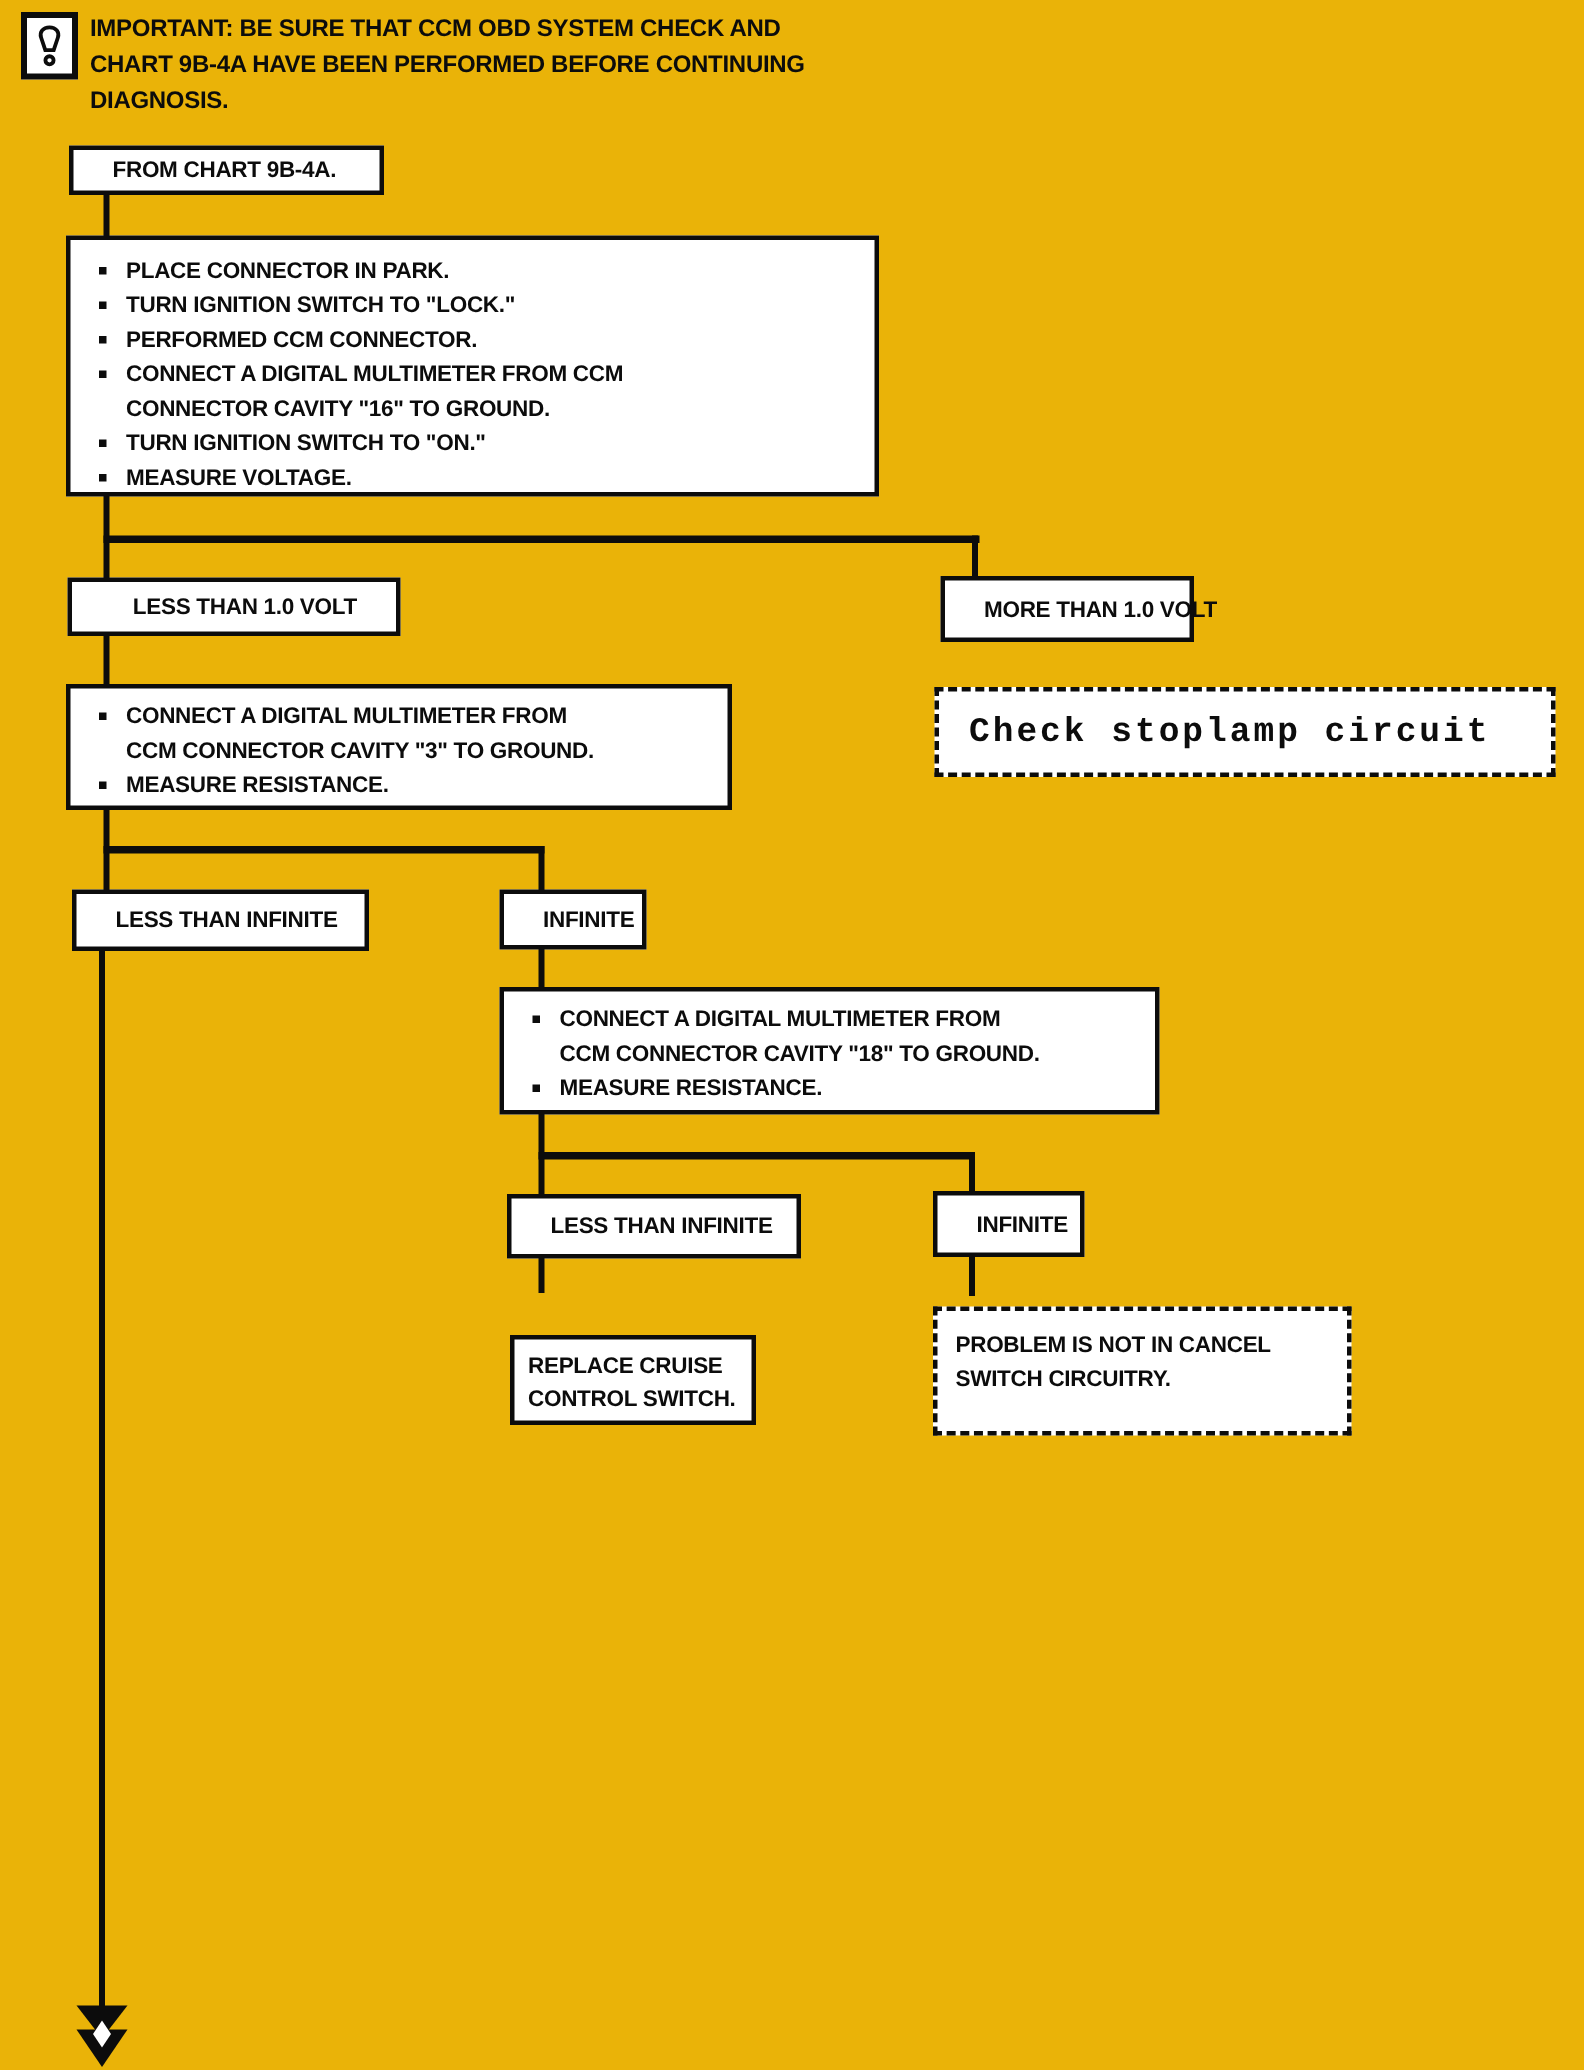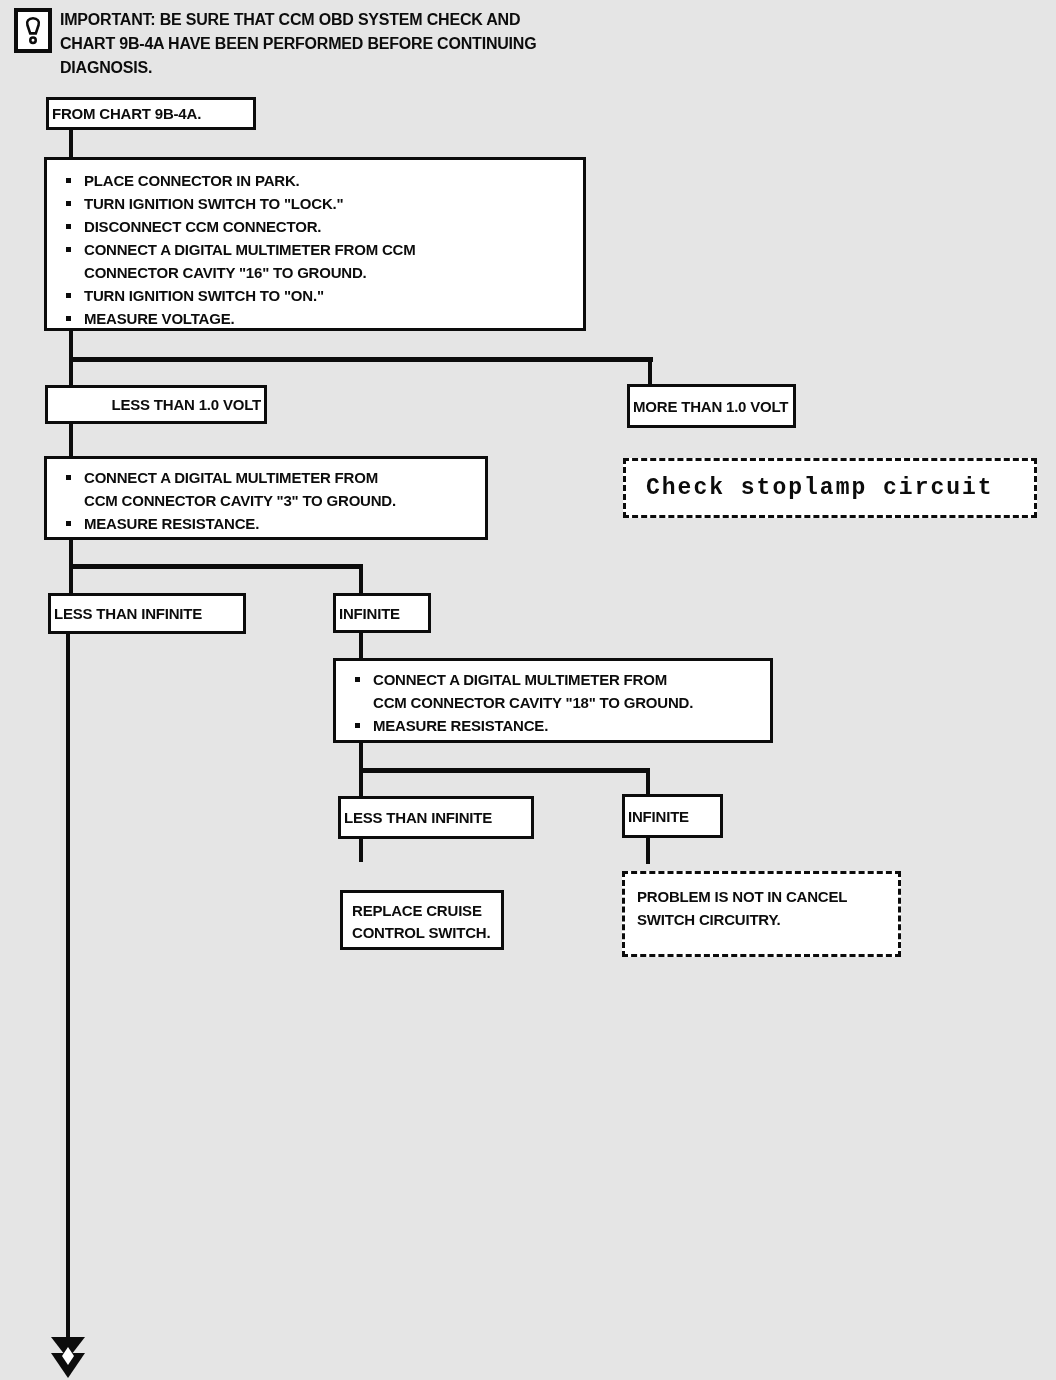--- a/index.html
+++ b/index.html
@@ -1,33 +1,33 @@
 <!DOCTYPE html>
 <html><head>
 <meta charset="utf-8">
 <style>
   html,body{margin:0;padding:0;background:#fff;}
   .canvas{
-    position:relative;width:1056px;height:1380px;background:#e5e5e5;
+    position:relative;width:1056px;height:1380px;background:#eab308;
     font-family:"Liberation Sans",sans-serif;color:#0c0c0c;overflow:hidden;
   }
   .notice-icon{
     position:absolute;left:14px;top:8px;width:38px;height:45px;
     border:4px solid #0c0c0c;box-sizing:border-box;background:#fff;
     display:flex;align-items:center;justify-content:center;
   }
   .notice-text{
     position:absolute;left:60px;top:8px;width:505px;
     font-size:16px;font-weight:bold;line-height:24px;letter-spacing:-0.2px;
   }
   .box{
     position:absolute;border:3px solid #0c0c0c;background:#fff;
     box-sizing:border-box;font-weight:bold;font-size:15px;letter-spacing:-0.2px;
   }
-  .label-box{display:flex;align-items:center;padding:0 3px;white-space:nowrap;}
+  .label-box{display:flex;align-items:center;padding:0 26px;white-space:nowrap;}
   .wrap-box{display:block;padding:7px 9px;line-height:22px;white-space:normal;}
   .dashed{border:3px dashed #0c0c0c;}
   .mono-box{
     display:flex;align-items:center;padding:0 0 0 20px;
     font-family:"Liberation Mono","DejaVu Sans Mono",monospace;
     font-size:23px;font-weight:bold;letter-spacing:2px;white-space:nowrap;
   }
   ul.steps{list-style:none;margin:0;padding:0;}
   li.step{
     position:relative;padding-left:21px;line-height:23px;
@@ -52,21 +52,21 @@
   <div class="notice-text">IMPORTANT: BE SURE THAT CCM OBD SYSTEM CHECK AND CHART 9B-4A HAVE BEEN PERFORMED BEFORE CONTINUING DIAGNOSIS.</div>
 
   <div class="box label-box" style="left:46px;top:97px;width:210px;height:33px;">
     <span>FROM CHART 9B-4A.</span>
   </div>
 
   <div class="box" style="left:44px;top:157px;width:542px;height:174px;padding:9px 0 0 16px;">
     <ul class="steps" style="width:432px;">
         <li class="step">PLACE CONNECTOR IN PARK.</li>
         <li class="step">TURN IGNITION SWITCH TO "LOCK."</li>
-        <li class="step">DISCONNECT CCM CONNECTOR.</li>
+        <li class="step">PERFORMED CCM CONNECTOR.</li>
         <li class="step">CONNECT A DIGITAL MULTIMETER FROM CCM CONNECTOR CAVITY "16" TO GROUND.</li>
         <li class="step">TURN IGNITION SWITCH TO "ON."</li>
         <li class="step">MEASURE VOLTAGE.</li>
       </ul>
   </div>
 
   <div class="box label-box" style="left:45px;top:385px;width:222px;height:39px;justify-content:flex-end;">
     <span>LESS THAN 1.0 VOLT</span>
   </div>
   <div class="box label-box" style="left:627px;top:384px;width:169px;height:44px;">

